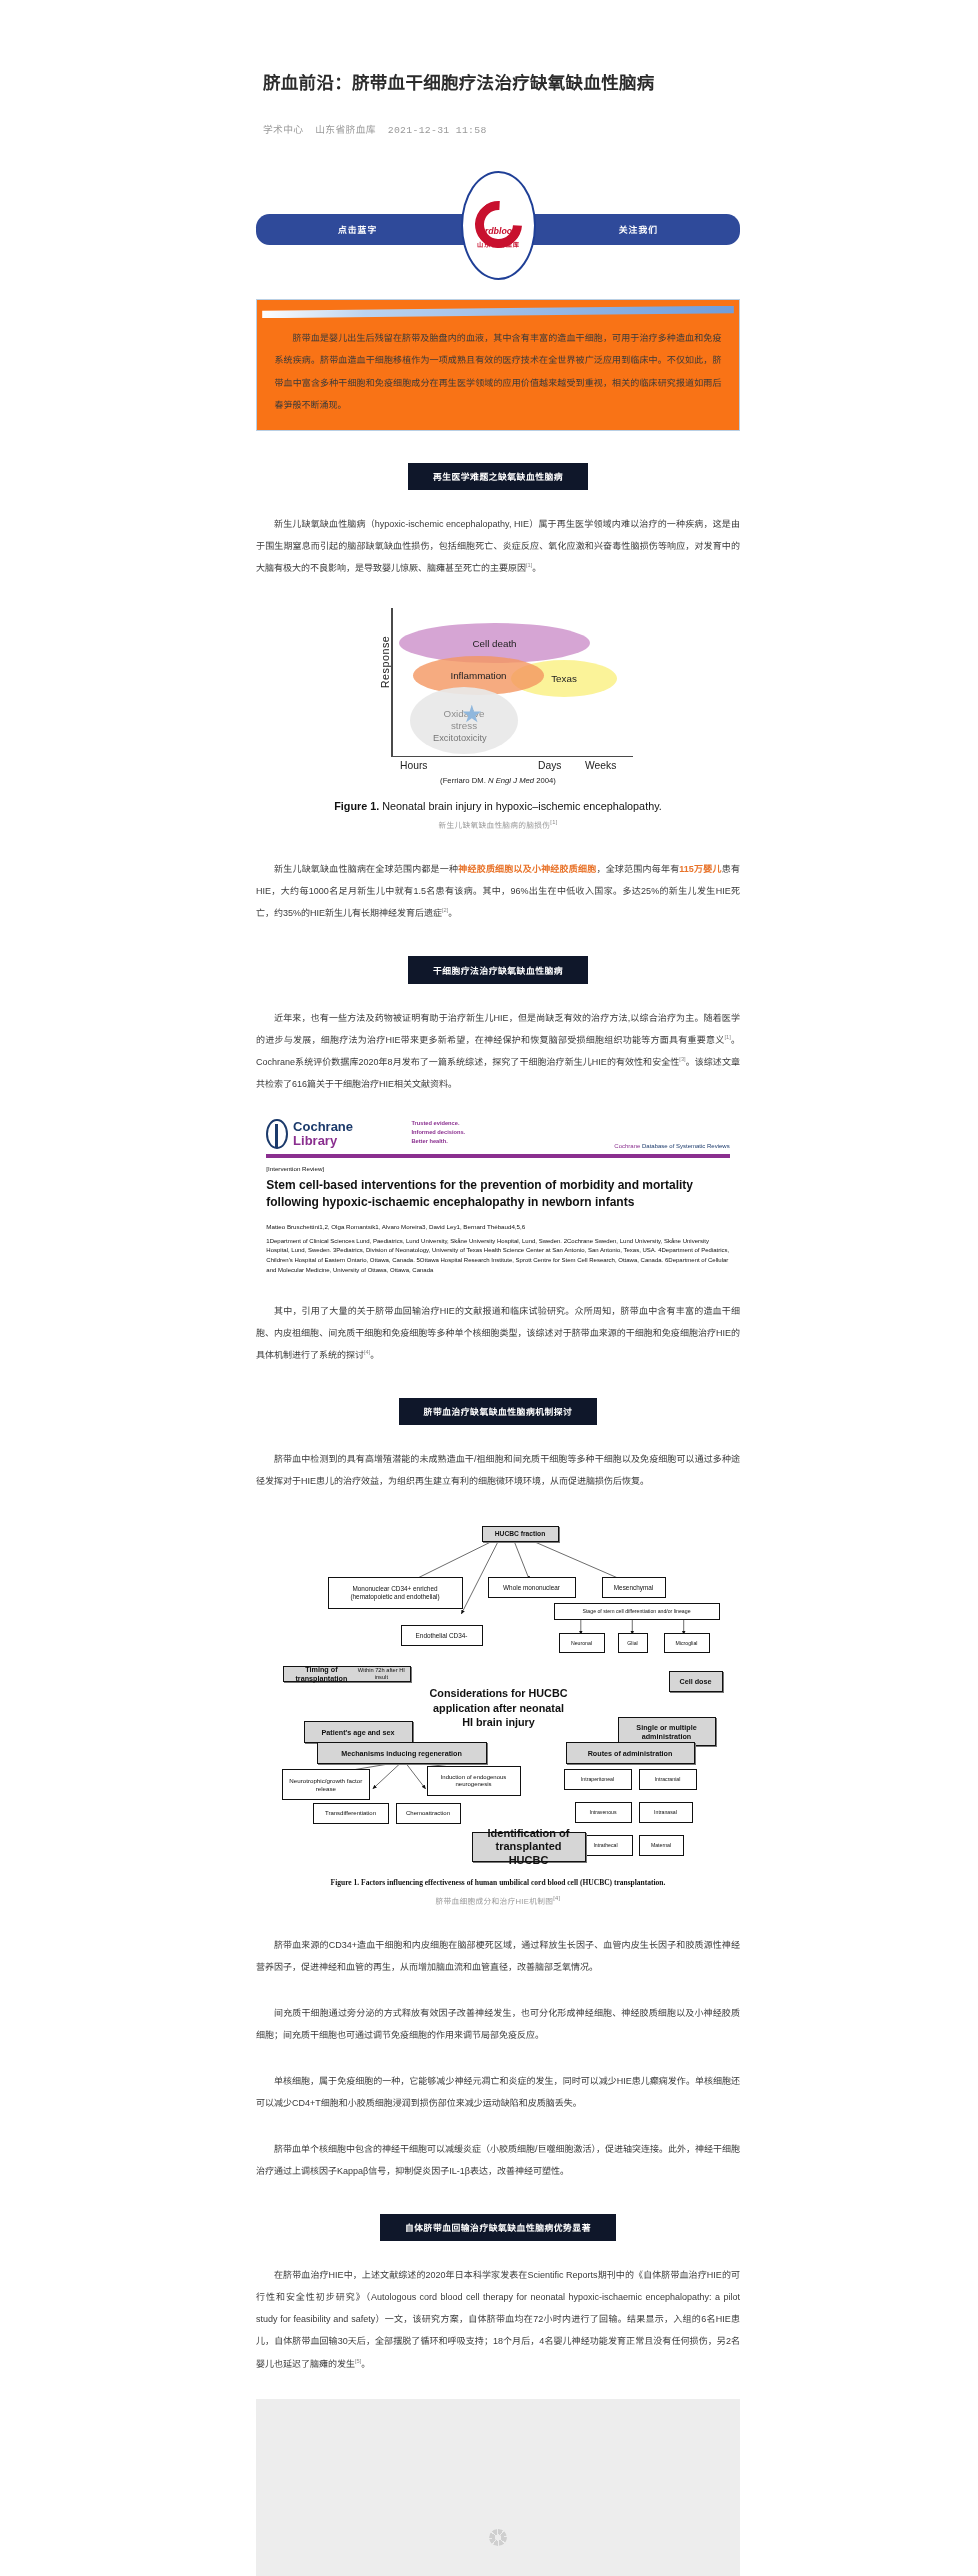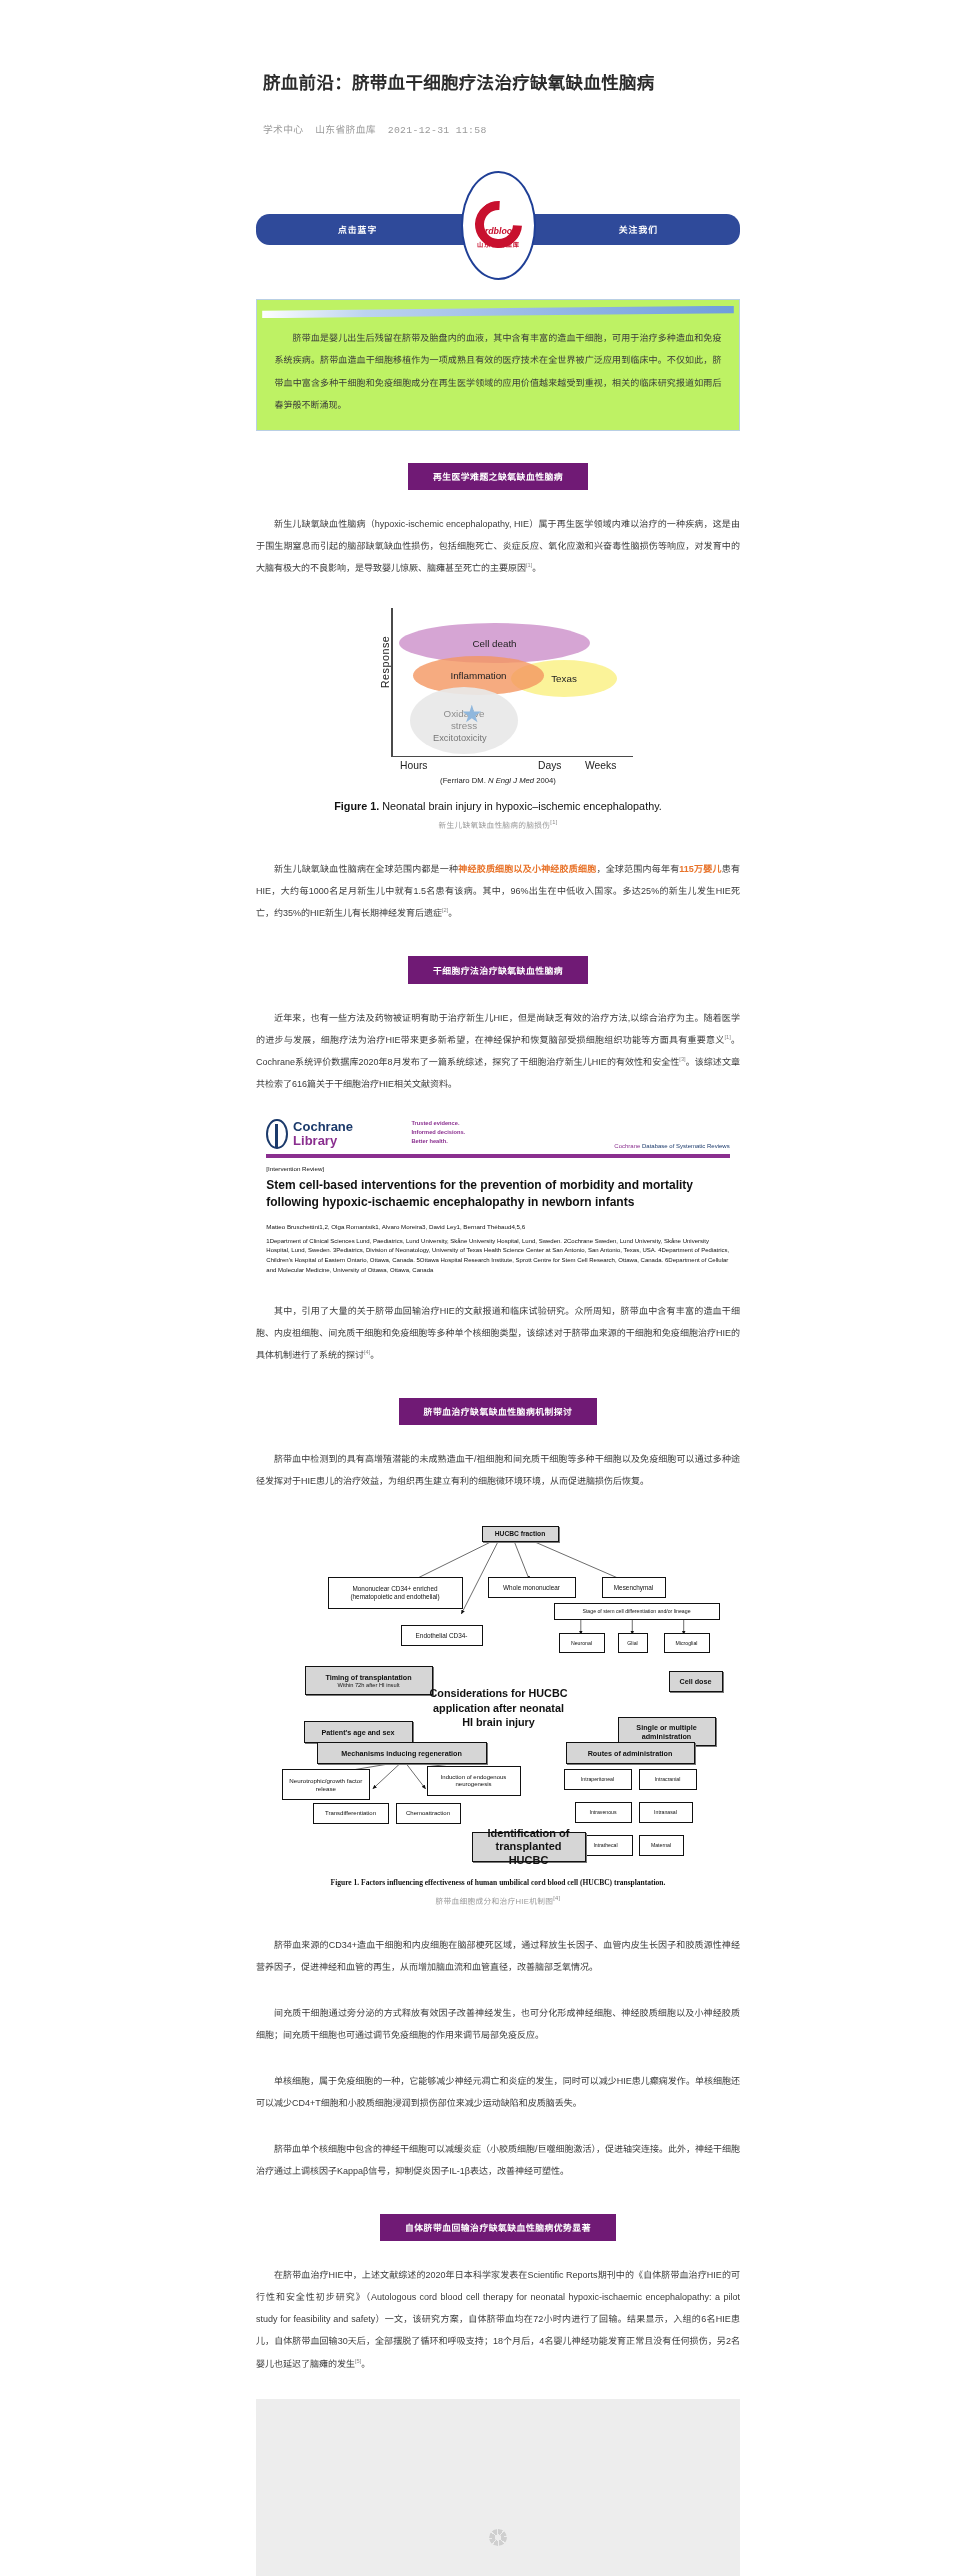--- a/index.html
+++ b/index.html
@@ -46,35 +46,35 @@
     transform:rotate(-42deg); margin-bottom:-4.1px;
   }
   .logo-word { font-size:8.8px; color:#c8102e; font-weight:700; font-style:italic; margin-top:-18.5px;}
   .logo-sub { font-size:6.2px; color:#c8102e; font-weight:700; letter-spacing:1px; margin-top:4.1px;}
 
   
   .col { width:484px; margin:0 auto 0 256px; }
 
   .quote-box {
     border:0.5px solid #b9cfe4; padding:0 0 14.4px 0; margin-top:5.2px;
-    position:relative; background:#bef264;
+    position:relative; background:#f97316;
   }
   .quote-ribbon {
     height:12.4px; margin:6.2px 5.2px 0 5.2px;
     background:linear-gradient(100deg,#ffffff 0%, #bcd3ef 22%, #6f9ddc 100%);
     clip-path:polygon(0 40%,100% 0,100% 60%,0 100%);
   }
   .quote-text {
     font-size:9px; line-height:2.45; color:#3a3a3a; text-align:justify;
     padding:9.3px 17.5px 0 17.5px; text-indent:2em;
   }
 
   .sec-head-wrap { text-align:center; margin:32px 0 23px 0; }
   .sec-head {
-    display:inline-block; background:#701a75; color:#ffffff;
+    display:inline-block; background:#0f172a; color:#ffffff;
     font-size:8.8px; font-weight:700; letter-spacing:0.5px;
     padding:7.2px 25px;
   }
 
   p.body {
     font-size:9px; line-height:2.45; color:#3a3a3a;
     text-align:justify; text-indent:2em; margin:0 0 24px 0;
   }
   .hl { color:#e8732a; font-weight:700; }
   sup { font-size:5.7px; color:#888; vertical-align:super; }
@@ -304,21 +304,21 @@
       <div class="nd g" style="left:210px;top:9.3px;width:77px;height:16.5px;font-size:6.7px">HUCBC fraction</div>
       <div class="nd" style="left:56px;top:61px;width:135px;height:32px;font-size:6.4px">Mononuclear CD34+ enriched (hematopoietic and endothelial)</div>
       <div class="nd" style="left:129px;top:109px;width:82px;height:20.6px;font-size:6.4px">Endothelial CD34-</div>
       <div class="nd" style="left:216px;top:61px;width:88px;height:20.6px;font-size:6.4px">Whole mononuclear</div>
       <div class="nd" style="left:330px;top:61px;width:64px;height:20.6px;font-size:6.4px">Mesenchymal</div>
       <div class="nd sm" style="left:282px;top:87px;width:166px;height:16.5px">Stage of stem cell differentiation and/or lineage</div>
       <div class="nd sm" style="left:287px;top:117px;width:46px;height:19.6px">Neuronal</div>
       <div class="nd sm" style="left:346px;top:117px;width:30px;height:19.6px">Glial</div>
       <div class="nd sm" style="left:392px;top:117px;width:46px;height:19.6px">Microglial</div>
 
-      <div class="nd g" style="left:33px;top:150px;width:128px;height:29px;flex-direction:column">
+      <div class="nd g" style="left:11px;top:150px;width:128px;height:16px;flex-direction:row">
         <div style="font-size:7.2px">Timing of transplantation</div>
         <div style="font-size:5.7px;font-weight:400">Within 72h after HI insult</div>
       </div>
       <div class="nd g" style="left:32px;top:205px;width:109px;height:21.6px;font-size:7.2px">Patient's age and sex</div>
       <div class="nd g" style="left:397px;top:155px;width:54px;height:20.6px;font-size:7.2px">Cell dose</div>
       <div class="nd g" style="left:346px;top:201px;width:98px;height:29px;font-size:7.2px">Single or multiple administration</div>
 
       <div class="ctr-title">Considerations for HUCBC application after neonatal HI brain injury</div>
 
       <div class="nd g" style="left:45px;top:226px;width:170px;height:21.6px;font-size:7.2px">Mechanisms  inducing  regeneration</div>

